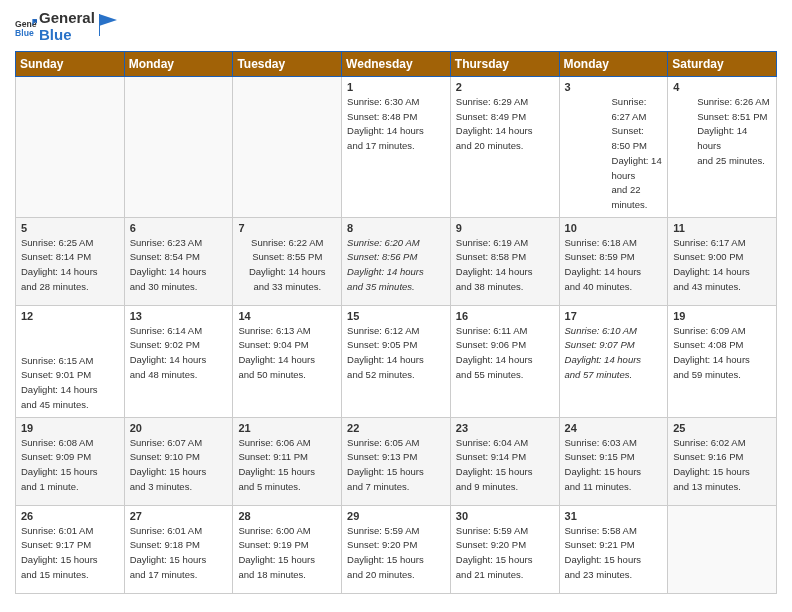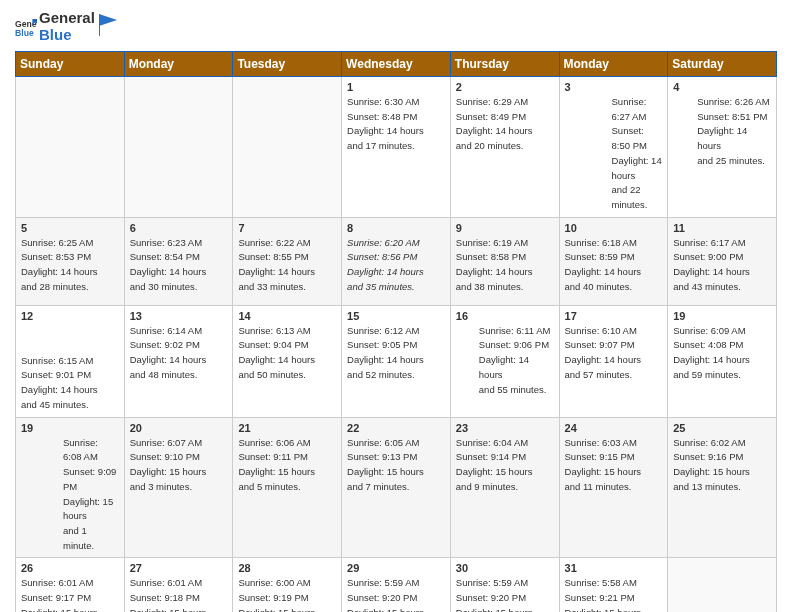--- a/index.html
+++ b/index.html
@@ -148,34 +148,34 @@
             <div class="day-info" style="white-space: pre-line; margin-left: 24px;">Sunrise: 6:26 AM
 Sunset: 8:51 PM
 Daylight: 14 hours
 and 25 minutes.</div>
           </td>
         </tr>
         <tr>
           <td>
             <div class="day-num">5</div>
             <div class="day-info" style="white-space: pre-line;">Sunrise: 6:25 AM
-Sunset: 8:53 PM
+Sunset: 8:14 PM
 Daylight: 14 hours
 and 28 minutes.</div>
           </td>
           <td>
             <div class="day-num">6</div>
             <div class="day-info" style="white-space: pre-line;">Sunrise: 6:23 AM
 Sunset: 8:54 PM
 Daylight: 14 hours
 and 30 minutes.</div>
           </td>
           <td>
             <div class="day-num">7</div>
-            <div class="day-info" style="white-space: pre-line;">Sunrise: 6:22 AM
+            <div class="day-info" style="white-space: pre-line; text-align: center;">Sunrise: 6:22 AM
 Sunset: 8:55 PM
 Daylight: 14 hours
 and 33 minutes.</div>
           </td>
           <td>
             <div class="day-num">8</div>
             <div class="day-info" style="white-space: pre-line; font-style: italic;">Sunrise: 6:20 AM
 Sunset: 8:56 PM
 Daylight: 14 hours
 and 35 minutes.</div>
@@ -226,44 +226,44 @@
           </td>
           <td>
             <div class="day-num">15</div>
             <div class="day-info" style="white-space: pre-line;">Sunrise: 6:12 AM
 Sunset: 9:05 PM
 Daylight: 14 hours
 and 52 minutes.</div>
           </td>
           <td>
             <div class="day-num">16</div>
-            <div class="day-info" style="white-space: pre-line; margin-left: 23px;">Sunrise: 6:11 AM
+            <div class="day-info" style="white-space: pre-line;">Sunrise: 6:11 AM
 Sunset: 9:06 PM
 Daylight: 14 hours
 and 55 minutes.</div>
           </td>
           <td>
             <div class="day-num">17</div>
-            <div class="day-info" style="white-space: pre-line;">Sunrise: 6:10 AM
+            <div class="day-info" style="white-space: pre-line; font-style: italic;">Sunrise: 6:10 AM
 Sunset: 9:07 PM
 Daylight: 14 hours
 and 57 minutes.</div>
           </td>
           <td>
             <div class="day-num">19</div>
             <div class="day-info" style="white-space: pre-line;">Sunrise: 6:09 AM
 Sunset: 4:08 PM
 Daylight: 14 hours
 and 59 minutes.</div>
           </td>
         </tr>
         <tr>
           <td>
             <div class="day-num">19</div>
-            <div class="day-info" style="white-space: pre-line; margin-left: 42px;">Sunrise: 6:08 AM
+            <div class="day-info" style="white-space: pre-line;">Sunrise: 6:08 AM
 Sunset: 9:09 PM
 Daylight: 15 hours
 and 1 minute.</div>
           </td>
           <td>
             <div class="day-num">20</div>
             <div class="day-info" style="white-space: pre-line;">Sunrise: 6:07 AM
 Sunset: 9:10 PM
 Daylight: 15 hours
 and 3 minutes.</div>

